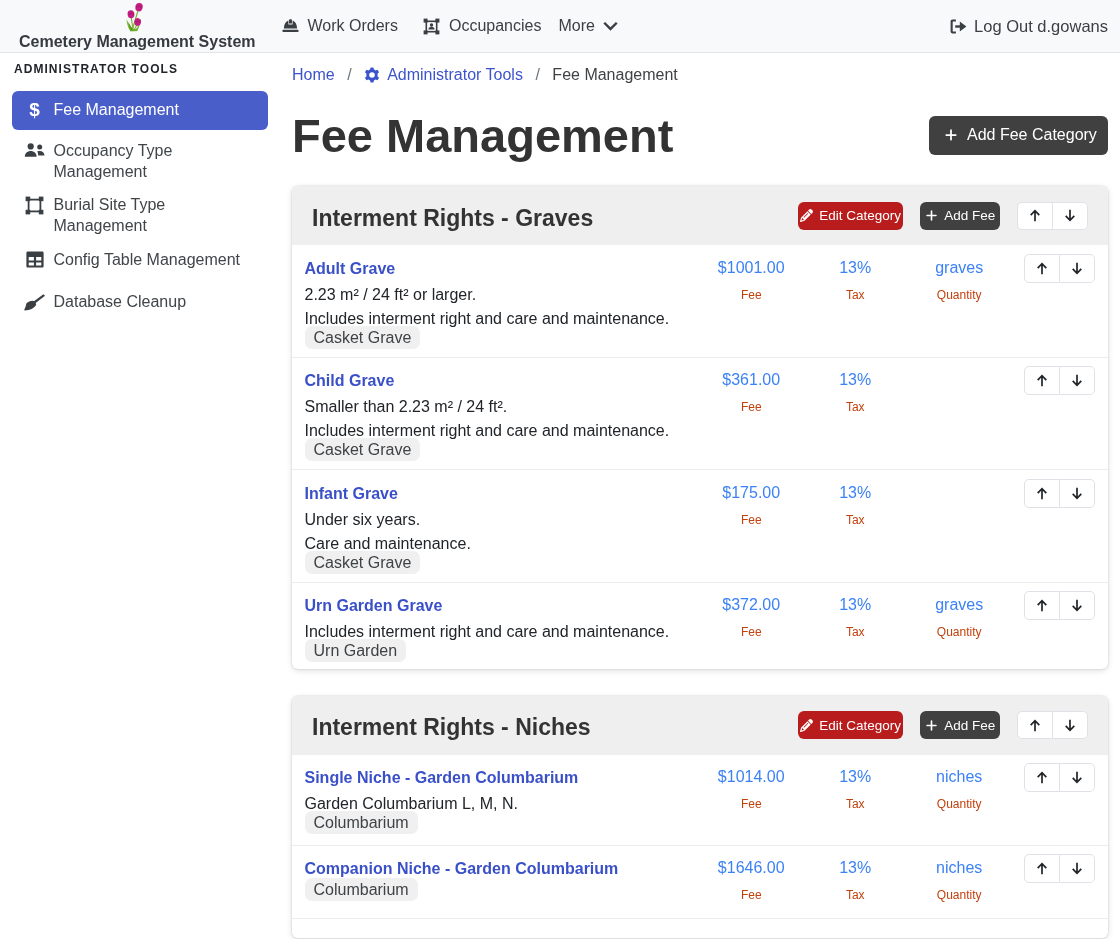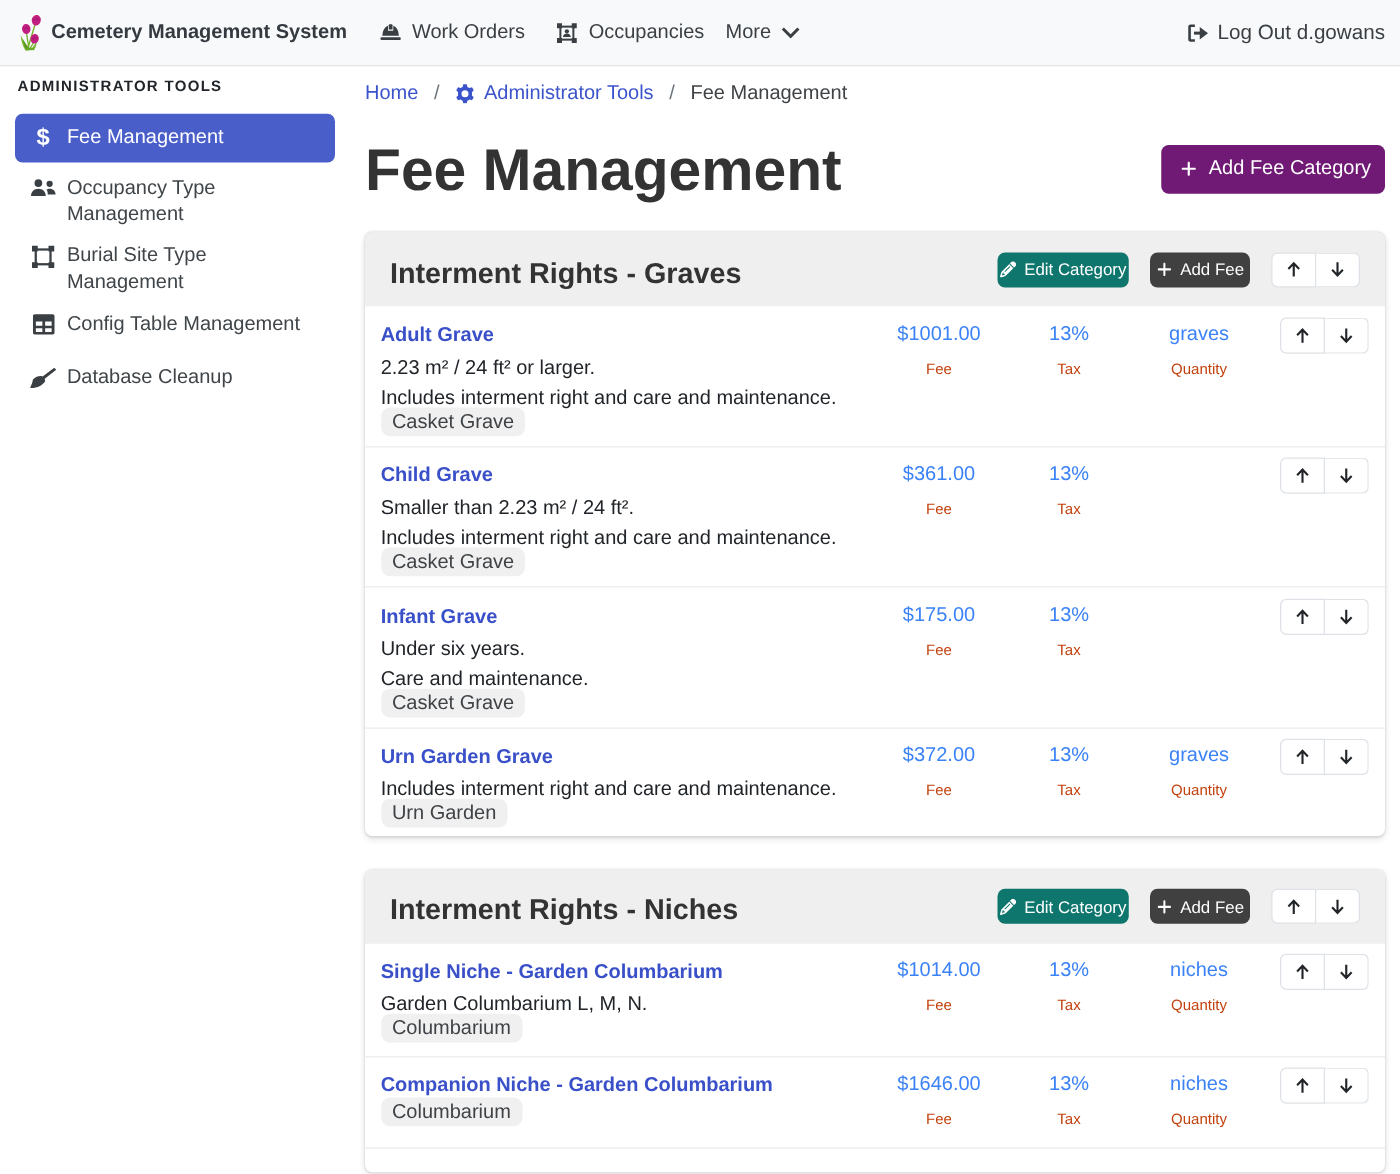--- a/index.html
+++ b/index.html
@@ -1,21 +1,21 @@
 <!DOCTYPE html>
 <html><head>
 <meta charset="utf-8">
 <style>
 * { margin:0; padding:0; box-sizing:border-box; }
 html,body { width:1120px; height:939px; overflow:hidden; background:#fff;
   font-family:"Liberation Sans", sans-serif; color:#212529; }
 
 .navbar { height:53px; background:#f8f9fa; border-bottom:1px solid #e3e5e8;
   display:flex; align-items:center; padding:0 12px 0 14px; }
-.brand { display:flex; align-items:center; }
+.brand { display:flex; align-items:center;flex-direction:column; }
 .brand-txt { font-size:16px; font-weight:700; color:#343a40; margin-left:5px; }
 .nav-left { display:flex; align-items:center; }
 .nav-link { display:flex; align-items:center; font-size:16px; color:#3a3f44; }
 .nav-link .nic { margin-right:9px; display:flex; }
 .nav-spacer { flex:1; }
 
 .wrap { display:flex; }
 .sidebar { width:280px; flex:none; padding:6px 12px 0 12px; }
 .side-head { font-size:12px; font-weight:700; letter-spacing:1.05px; color:#212529;
   line-height:14px; margin:3px 2px 14px 2px; }
@@ -32,30 +32,30 @@
 .crumbs { display:flex; align-items:center; font-size:16px; line-height:24px; }
 .crumbs a { color:#3c54cb; text-decoration:none; }
 .crumb-sep { color:#6c757d; padding:0 12.5px; }
 .crumbs .bic { margin-right:7px; display:flex; }
 
 .title-row { display:flex; align-items:flex-start; margin-top:21px; }
 h1 { font-size:47px; font-weight:700; color:#333; line-height:55px; }
 .btn { display:inline-flex; align-items:center; justify-content:center;
   border:none; border-radius:6px; color:#fff; font-family:inherit; cursor:pointer; }
 .btn-add-cat { margin-left:auto; margin-top:8px; height:38.5px; width:179px;
-  background:#701a75; font-size:16px; justify-content:flex-start; padding-left:15px; }
+  background:#404040; font-size:16px; justify-content:flex-start; padding-left:15px; }
 .btn-add-cat svg { margin-right:9px; }
 
 .card { margin-top:23px; border-radius:6px;
   box-shadow:0 0 2px rgba(0,0,0,.18), 0 2px 6px rgba(0,0,0,.12); margin-bottom:27px; }
 .card-header { background:#efefef; border-radius:6px 6px 0 0; height:59px;
   display:flex; align-items:center; padding:0 20px; }
 .card-header h2 { font-size:23px; font-weight:700; color:#333; flex:1; position:relative; top:2.5px; }
 .btn-sm { height:28px; font-size:13.5px; }
-.btn-teal { background:#0f766e; width:105px; }
+.btn-teal { background:#b91c1c; width:105px; }
 .btn-green { background:#404040; width:80px; }
 .btn-sm svg { margin-right:6px; }
 .btn-ml { margin-left:17px; }
 .arrow-group { display:inline-flex; margin-left:17px; }
 .arrow-btn { width:35.4px; height:28px; background:#fff; border:1px solid #dee2e6;
   display:inline-flex; align-items:center; justify-content:center;
   font-size:16px; color:#212529; }
 .arrow-btn:first-child { border-radius:5px 0 0 5px; }
 .arrow-btn:last-child { border-radius:0 5px 5px 0; border-left:none; }
 

